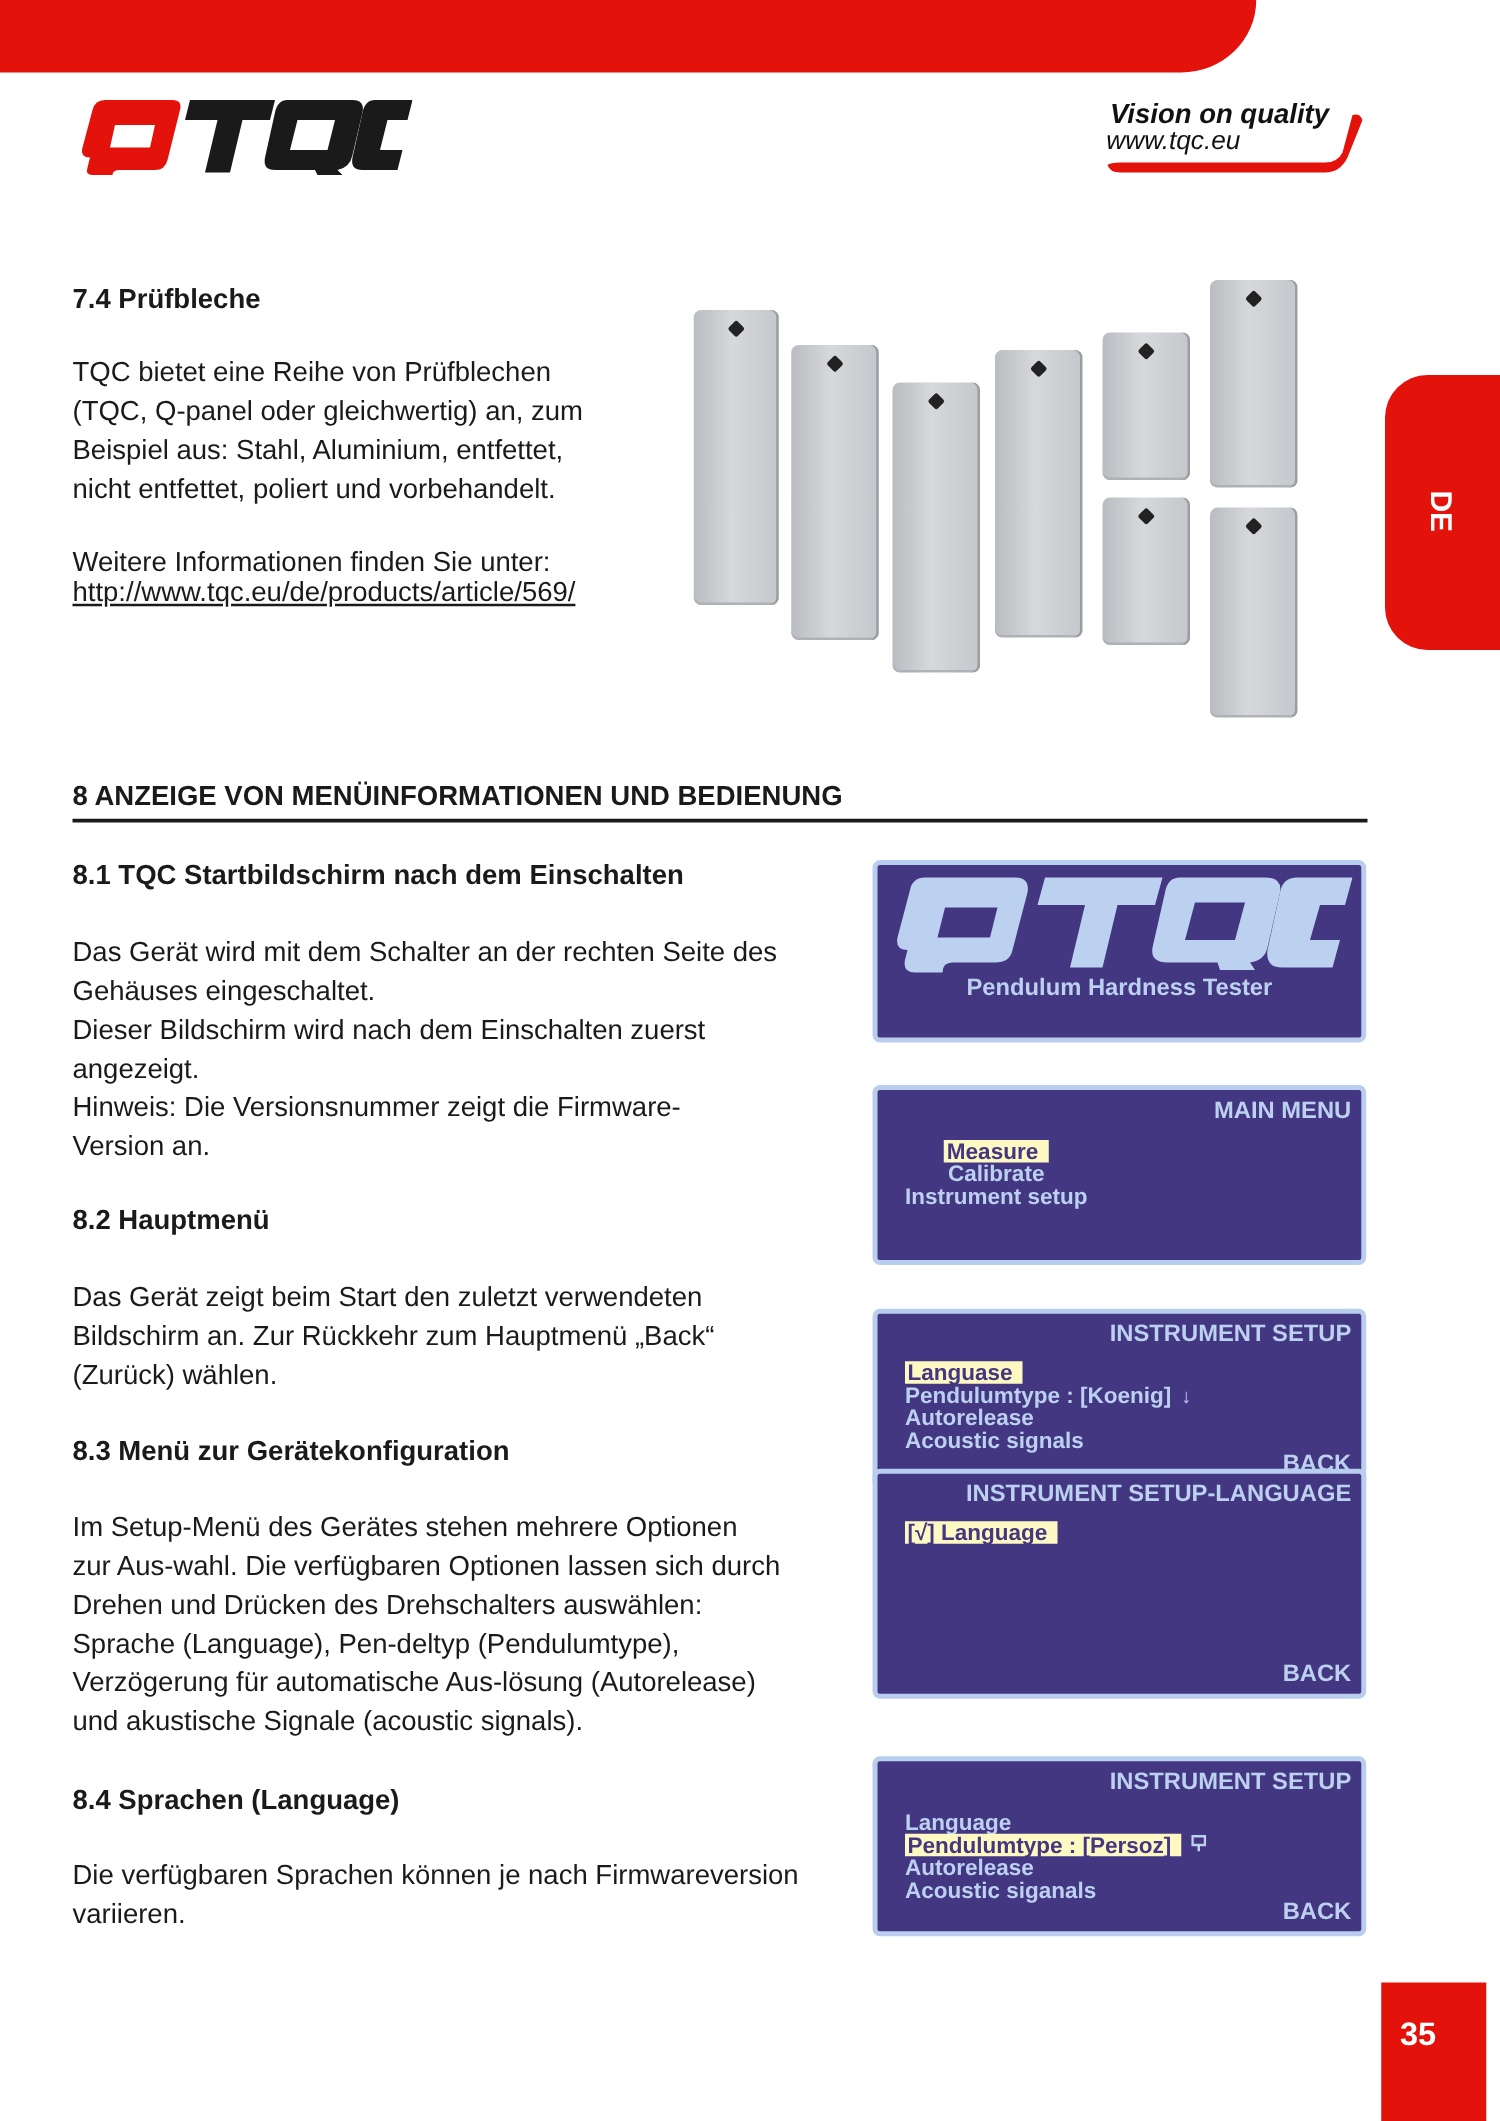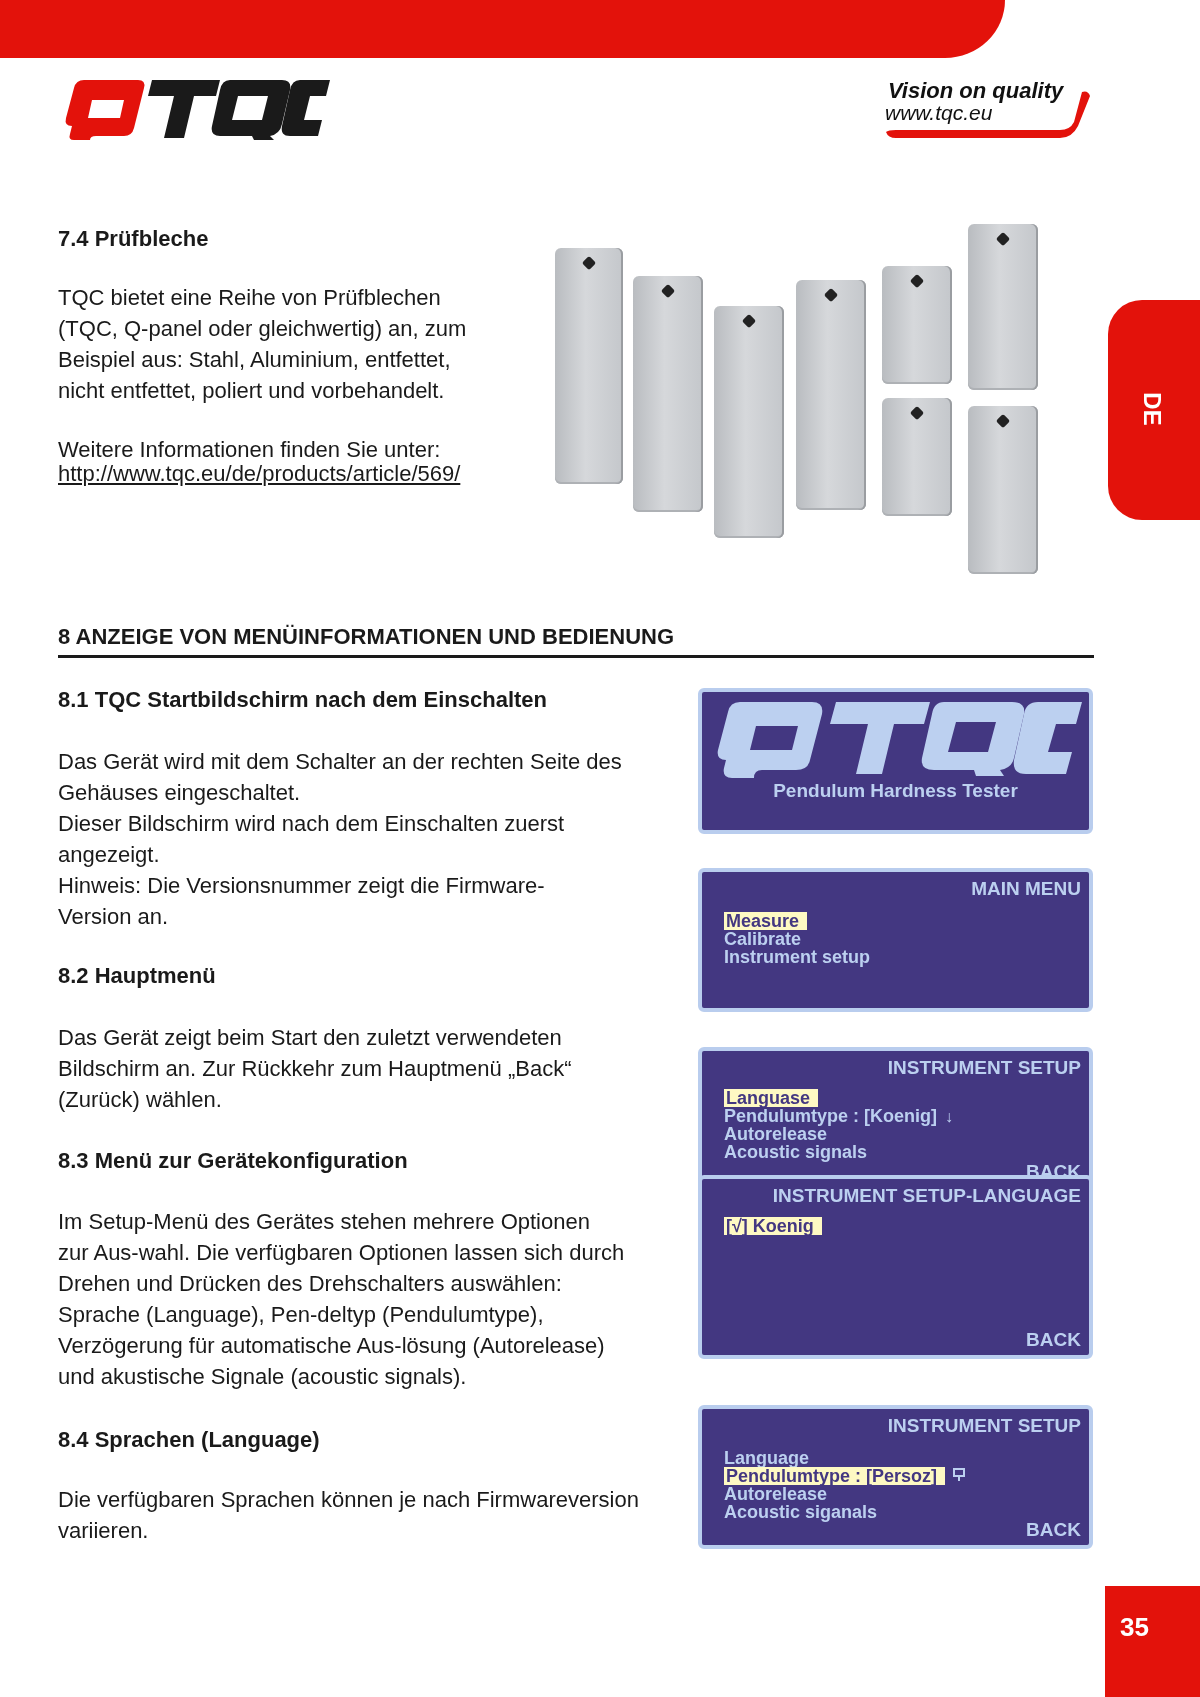--- a/index.html
+++ b/index.html
@@ -5,21 +5,21 @@
   html,body{margin:0;padding:0;background:#fff;}
   body{width:1200px;height:1697px;position:relative;overflow:hidden;font-family:"Liberation Sans","DejaVu Sans",sans-serif;color:#1a1a1a;}
   .topbar{position:absolute;left:0;top:0;width:1005px;height:58px;background:#e3120b;border-bottom-right-radius:60px 58px;}
   .logo{position:absolute;left:60px;top:78px;width:270px;height:64px;}
   .tagline{position:absolute;left:880px;top:78px;width:210px;height:62px;}
   .tagline .t1{position:absolute;left:8px;top:0;font-weight:bold;font-style:italic;font-size:22px;color:#111;white-space:nowrap;}
   .tagline .t2{position:absolute;left:5px;top:23px;font-style:italic;font-size:21px;color:#111;white-space:nowrap;}
   .tagline svg{position:absolute;left:0;top:0;}
   .lang-tab{position:absolute;left:1108px;top:300px;width:92px;height:220px;background:#e3120b;border-top-left-radius:34px;border-bottom-left-radius:34px;}
   .lang-tab span{position:absolute;left:24px;top:95px;color:#fff;font-weight:bold;font-size:24px;transform:rotate(90deg);transform-origin:center;display:block;width:40px;text-align:center;}
-  .page-num{position:absolute;left:1105px;top:1586px;width:95px;height:111px;background:#e3120b;}
+  .page-num{position:absolute;left:1105px;top:1586px;width:84px;height:111px;background:#e3120b;}
   .page-num span{position:absolute;left:15px;top:26px;color:#fff;font-weight:bold;font-size:26px;}
   .h{position:absolute;font-weight:bold;font-size:22px;color:#1a1a1a;white-space:nowrap;}
   .p{position:absolute;font-size:22px;line-height:31px;color:#1a1a1a;white-space:pre-line;}
   .link{text-decoration:underline;color:#1a1a1a;}
   .rule{position:absolute;left:58px;top:655px;width:1036px;height:3px;background:#1a1a1a;}
   .panels{position:absolute;left:552px;top:220px;width:540px;height:362px;}
   .panel{position:absolute;background:linear-gradient(90deg,#b9bcc0 0%,#d6d8db 45%,#c4c7cb 100%);border-radius:6px;box-shadow:inset -2px 0 0 #9a9da1,inset 0 -2px 0 #aeb1b5;}
   .panel .hole{position:absolute;left:50%;top:10px;width:10px;height:10px;margin-left:-5px;background:#222;transform:rotate(45deg);border-radius:2px;}
   .screen{position:absolute;left:698px;width:395px;background:#433781;border:4px solid #b9cdee;border-radius:6px;box-sizing:border-box;color:#bcd0f0;font-weight:bold;}
   .screen .title{position:absolute;right:8px;top:6px;font-size:19px;white-space:nowrap;}
@@ -123,21 +123,21 @@
     <path d="M20 4 H100 Q112 4 110 16 L98 62 Q96 72 84 72 H50 Q42 72 42 80 H20 Q10 80 12 70 L14 62 Q4 62 6 52 L16 14 Q18 4 28 4Z M44 28 L38 52 H80 L86 28Z" fill="#bcd0f0" fill-rule="evenodd"></path>
     <path d="M124 4 H218 L212 26 H182 L170 76 H144 L156 26 H118Z" fill="#bcd0f0"></path>
     <path d="M232 4 H300 Q314 4 312 16 L302 60 Q300 70 288 72 L292 78 H264 L262 72 H222 Q208 72 210 60 L220 16 Q222 4 232 4Z M244 24 L236 54 H276 L284 24Z" fill="#bcd0f0" fill-rule="evenodd"></path>
     <path d="M326 4 H370 L364 26 H344 L336 54 H360 L354 76 H314 Q300 76 302 62 L312 16 Q314 4 326 4Z" fill="#bcd0f0"></path>
   </svg>
   <div class="splash-sub">
     <div>Pendulum Hardness Tester</div>
   </div>
 </div>
 
-<div class="screen" style="top:868px;height:144px;">
+<div class="screen" style="top:868px;height:144px;text-align:center;">
   <div class="title">MAIN MENU</div>
   <div class="items" style="top:40px;">
     <span class="item"><span class="sel">Measure</span></span>
     <span class="item">Calibrate</span>
     <span class="item">Instrument setup</span>
   </div>
 </div>
 
 <div class="screen" style="top:1047px;height:144px;">
   <div class="title">INSTRUMENT SETUP</div>
@@ -146,21 +146,21 @@
     <span class="item"><span>Pendulumtype : [Koenig]</span><span class="ind">↓</span></span>
     <span class="item">Autorelease</span>
     <span class="item">Acoustic signals</span>
   </div>
   <div class="back">BACK</div>
 </div>
 
 <div class="screen" style="top:1175px;height:184px;">
   <div class="title">INSTRUMENT SETUP-LANGUAGE</div>
   <div class="items" style="top:38px;">
-    <span class="item"><span class="sel">[√] Koenig</span></span>
+    <span class="item"><span class="sel">[√] Language</span></span>
   </div>
   <div class="back">BACK</div>
 </div>
 
 <div class="screen" style="top:1405px;height:144px;">
   <div class="title">INSTRUMENT SETUP</div>
   <div class="items" style="top:40px;">
     <span class="item">Language</span>
     <span class="item"><span class="sel">Pendulumtype : [Persoz]</span><span class="ind"><svg width="12" height="14" viewBox="0 0 12 14">
             <rect x="1" y="1" width="10" height="7" fill="none" stroke="#bcd0f0" stroke-width="2"></rect>

